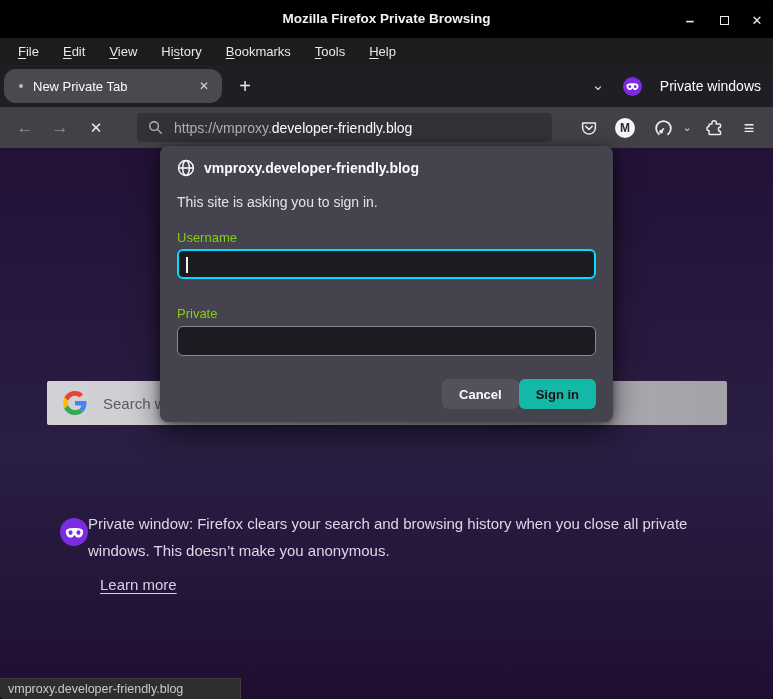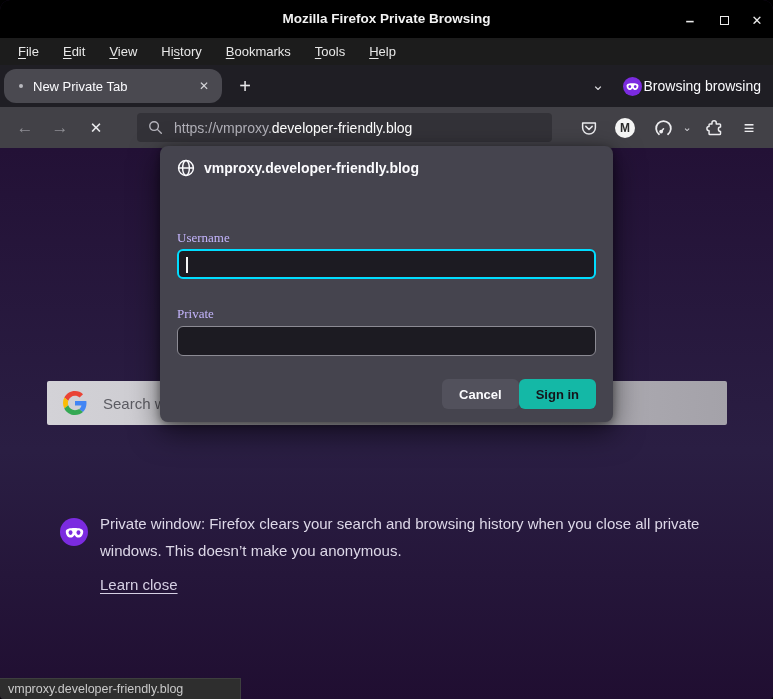--- a/index.html
+++ b/index.html
@@ -59,30 +59,30 @@
   
   #content { position:absolute; left:0; top:148px; width:773px; height:551px;
     background:linear-gradient(180deg,#231136 0%,#2a1e43 55%,#200e31 100%); }
   #search-bar { position:absolute; left:47px; top:233px; width:680px; height:44px;
     background:linear-gradient(90deg,#d3d2d7 0%,#cac9ce 25%,#b2b0b7 65%,#a4a2a9 100%);
     border-radius:2px; display:flex; align-items:center; }
   #search-bar svg { margin-left:16px; }
   #search-text { margin-left:16px; color:#5c5c63; font-size:15px; }
   #notice-row { position:absolute; left:60px; top:362px; width:660px; display:flex; }
   #notice-badge { flex:0 0 auto; width:28px; height:28px; border-radius:50%; background:#7b2be0; display:flex; align-items:center; justify-content:center; margin-top:8px; }
-  #notice-text { margin-left:12px; width:615px; color:#ddd8e8; font-size:15px; line-height:27px; }
+  #notice-text { margin-left:0; width:615px; color:#ddd8e8; font-size:15px; line-height:27px; }
   #learn-more { position:absolute; left:100px; top:428px; color:#d6d0e4; font-size:15px; text-decoration:underline; text-underline-offset:3px; }
 
   
   #dialog { position:absolute; left:160px; top:146px; width:453px; height:276px; background:#45444e;
     border-radius:8px; box-shadow:0 10px 30px rgba(0,0,0,0.55), 0 2px 8px rgba(0,0,0,0.4); z-index:5; }
   #dialog-header { position:absolute; left:17px; top:13px; display:flex; align-items:center; gap:9px; }
   #dialog-host { color:#fbfbfe; font-size:14px; font-weight:700; }
   #dialog-message { position:absolute; left:17px; top:48px; color:#e3e2e8; font-size:14px; }
-  .field-label { position:absolute; left:17px; color:#c4b5fd; font-size:13px;font-family:Liberation Serif, serif; }
+  .field-label { position:absolute; left:17px; color:#84cc16; font-size:13px; }
   #username-label { top:84px; }
   #password-label { top:160px; }
   .dlg-input { position:absolute; left:17px; width:419px; height:30px; background:#1c1b22; color:#fbfbfe;
     font-size:14px; padding:0 9px; border-radius:6px; outline:none; font-family:inherit; }
   #username-wrap { position:absolute; left:17px; top:103px; width:419px; height:32px; }
   #username-input { left:0; top:0; border:2px solid #00ddff; }
   #caret { position:absolute; left:9px; top:8px; width:1.5px; height:16px; background:#f5f5f5; animation:blink 1.1s steps(1) infinite; }
   @keyframes blink { 50% { opacity:0; } }
   #password-input { top:180px; border:1px solid #8c8b94; }
   #dialog-buttons { position:absolute; right:17px; top:233px; display:flex; gap:0; }
@@ -135,21 +135,21 @@
     <div id="tabs-list-btn">
         <span>⌄</span>
       </div>
     <div id="private-badge">
       <svg width="13" height="9" viewBox="0 0 24 16">
         <path d="M12 2.2 C6.5 2.2 1 3 1 6.6 C1 11.2 3.8 14.4 7 14.4 C9.2 14.4 10.6 12.8 12 11 C13.4 12.8 14.8 14.4 17 14.4 C20.2 14.4 23 11.2 23 6.6 C23 3 17.5 2.2 12 2.2 Z" fill="#ffffff"></path>
         <ellipse cx="7" cy="8" rx="2.5" ry="3" fill="#7b2be0"></ellipse>
         <ellipse cx="17" cy="8" rx="2.5" ry="3" fill="#7b2be0"></ellipse>
       </svg>
     </div>
-    <div id="private-label">Browsing browsing</div>
+    <div id="private-label">Private windows</div>
   </div>
 
   <div id="navbar">
     <div class="nav-btn" id="back-btn">←</div>
     <div class="nav-btn" id="fwd-btn">→</div>
     <div class="nav-btn" id="stop-btn">✕</div>
     <div id="urlbar">
       <svg width="15" height="15" viewBox="0 0 16 16">
         <circle cx="6.5" cy="6.5" r="4.6" fill="none" stroke="#b6b5bd" stroke-width="1.5"></circle>
         <line x1="10" y1="10" x2="14.2" y2="14.2" stroke="#b6b5bd" stroke-width="1.5" stroke-linecap="round"></line>
@@ -198,32 +198,33 @@
     <div id="notice-row">
       <div id="notice-badge">
         <svg width="19" height="13" viewBox="0 0 24 16">
           <path d="M12 2.2 C6.5 2.2 1 3 1 6.6 C1 11.2 3.8 14.4 7 14.4 C9.2 14.4 10.6 12.8 12 11 C13.4 12.8 14.8 14.4 17 14.4 C20.2 14.4 23 11.2 23 6.6 C23 3 17.5 2.2 12 2.2 Z" fill="#ffffff"></path>
           <ellipse cx="7" cy="8" rx="2.5" ry="3" fill="#7b2be0"></ellipse>
           <ellipse cx="17" cy="8" rx="2.5" ry="3" fill="#7b2be0"></ellipse>
         </svg>
       </div>
       <div id="notice-text">Private window: Firefox clears your search and browsing history when you close all private windows. This doesn’t make you anonymous.</div>
     </div>
-    <a id="learn-more" href="#">Learn close</a>
+    <a id="learn-more" href="#">Learn more</a>
   </div>
 
   <div id="dialog">
     <div id="dialog-header">
       <svg width="18" height="18" viewBox="0 0 16 16">
         <circle cx="8" cy="8" r="6.6" fill="none" stroke="#fbfbfe" stroke-width="1.3"></circle>
         <ellipse cx="8" cy="8" rx="3" ry="6.6" fill="none" stroke="#fbfbfe" stroke-width="1.3"></ellipse>
         <line x1="1.4" y1="8" x2="14.6" y2="8" stroke="#fbfbfe" stroke-width="1.3"></line>
       </svg>
       <span id="dialog-host">vmproxy.developer-friendly.blog</span>
     </div>
+    <div id="dialog-message">This site is asking you to sign in.</div>
 
     <label class="field-label" id="username-label">Username</label>
     <div id="username-wrap">
       <input class="dlg-input" id="username-input" style="width: 419px;" type="text" value="">
       <div id="caret"></div>
     </div>
 
     <label class="field-label" id="password-label">Private</label>
     <input class="dlg-input" id="password-input" type="password" value="" style="">
 

